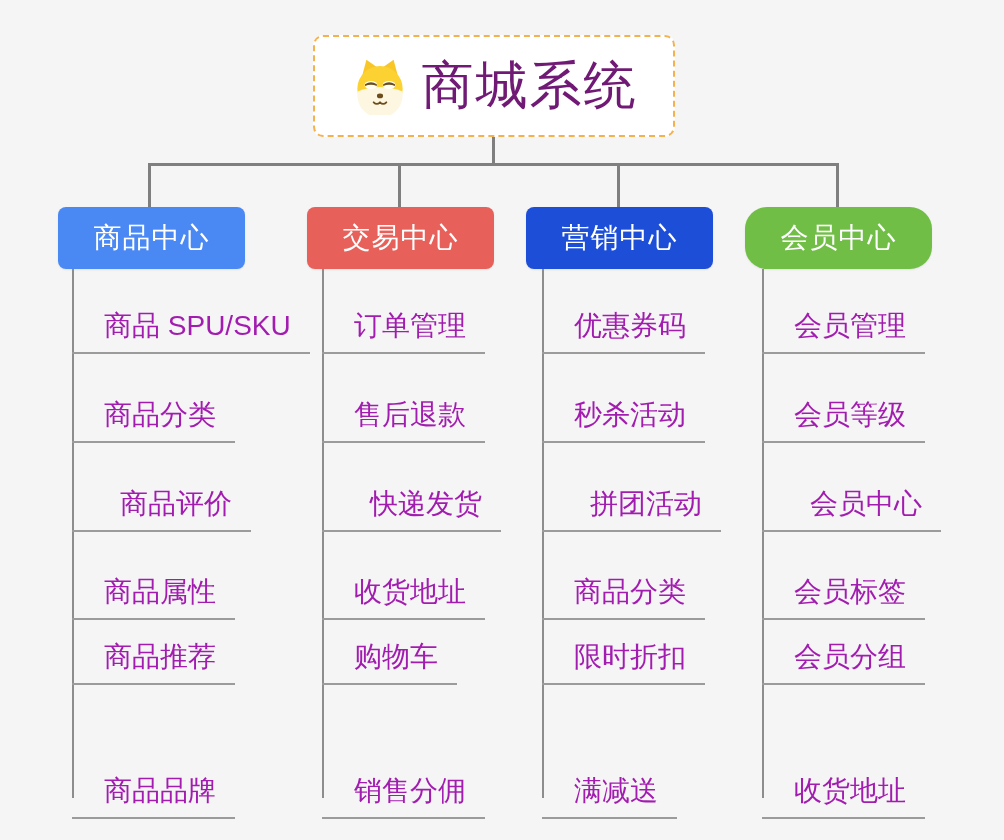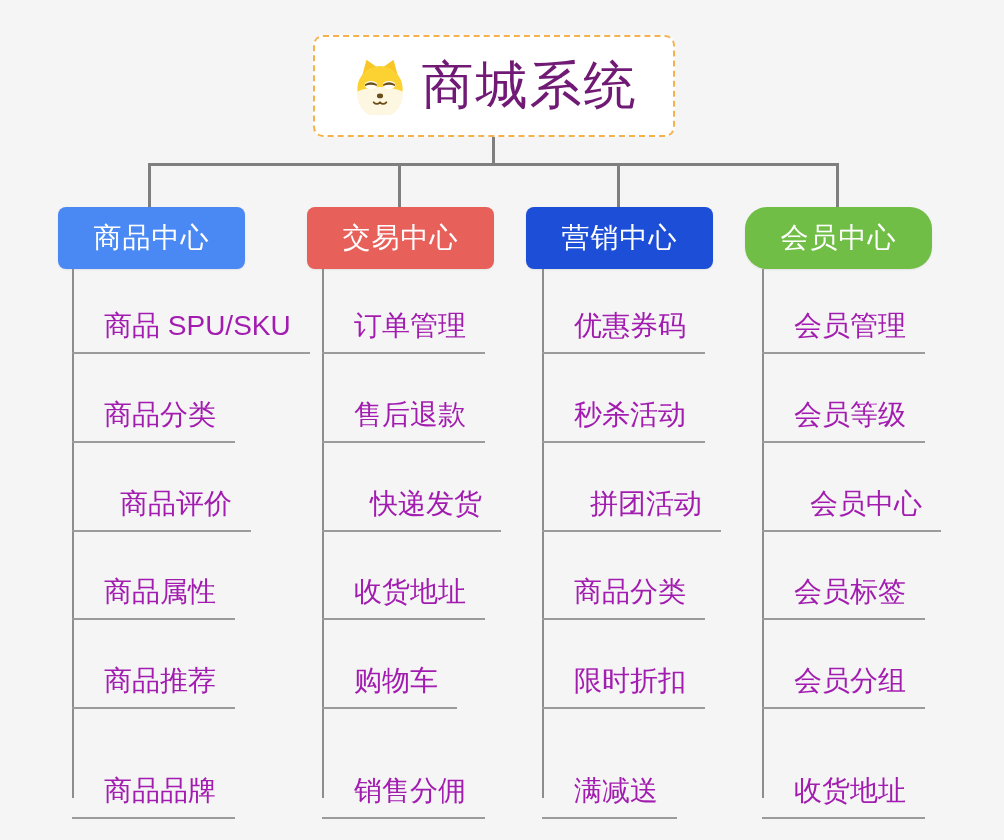--- a/index.html
+++ b/index.html
@@ -82,21 +82,21 @@
     font-size: 28px;
     color: #a21caf;
     padding: 0 19px 7px 32px;
     border-bottom: 2px solid #9b9b9b;
     cursor: default;
   }
   .r0 { top: 85px; }
   .r1 { top: 174px; }
   .r2 { top: 263px; padding-left: 48px; }
   .r3 { top: 351px; font-family: Liberation Serif, serif; }
-  .r4 { top: 440px; }
+  .r4 { top: 416px; }
   .r5 { top: 529px; margin-top: 21px; }
 </style>
 </head>
 <body>
 
 <div class="root-node">
   <svg class="root-icon" viewBox="0 0 64 64" aria-hidden="true">
     <polygon points="12,22 17,3 30,12" fill="#f9c627"></polygon>
     <polygon points="52,22 47,3 34,12" fill="#f9c627"></polygon>
     <circle cx="32" cy="35" r="25" fill="#fbd231"></circle>

